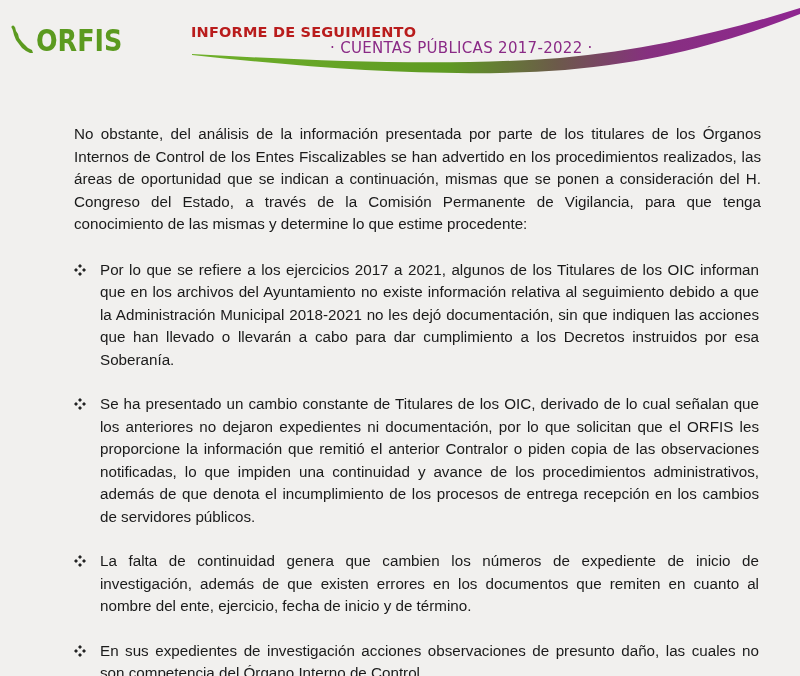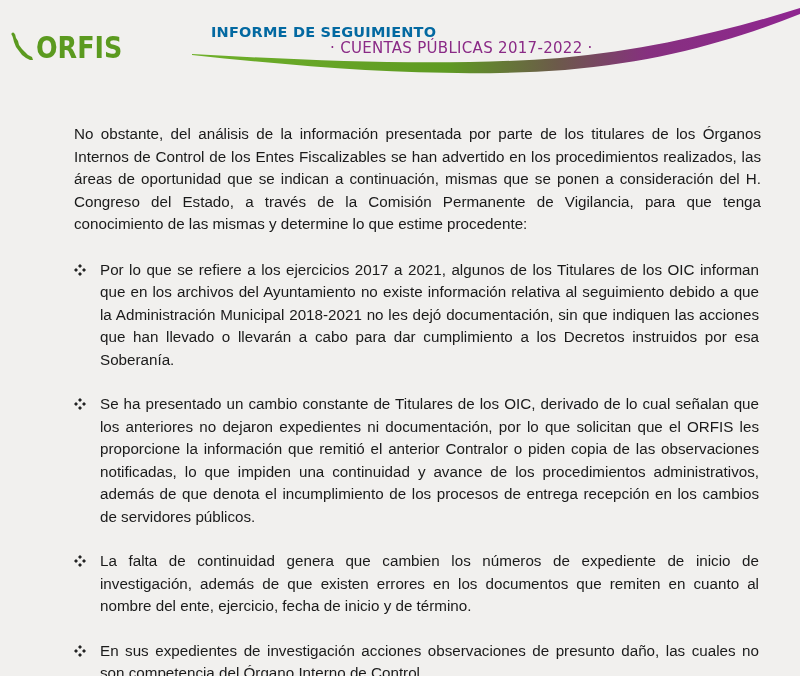--- a/index.html
+++ b/index.html
@@ -15,22 +15,23 @@
     font-family: "Liberation Sans", sans-serif;
     color: #1a1a1a;
   }
   .header {
     position: absolute;
     left: 0; top: 0;
     width: 800px; height: 80px;
   }
   .logo {
     position: absolute;
-    left: 10px; top: 32px;
+    left: 10px; top: 20px;
     display: flex;
+    align-items: center;
     height: 40px;
   }
   .logo-map {
     width: 24px; height: 30px;
     margin-right: 2px;
   }
   .logo-text {
     font-family: "DejaVu Sans", sans-serif;
     font-weight: bold;
     font-size: 31px;
@@ -39,25 +40,24 @@
     transform: scaleX(0.82);
     transform-origin: left center;
     line-height: 1;
   }
   .report-title {
     position: absolute;
     left: 191px; top: 25px;
     font-family: "DejaVu Sans", sans-serif;
     font-weight: bold;
     font-size: 14.5px;
-    color: #0369a1;
+    color: #b91c1c;
     letter-spacing: 0.2px;
     line-height: 1;
     white-space: nowrap;
-    margin-left: 20px;
   }
   .report-subtitle {
     position: absolute;
     left: 330px; top: 41px;
     font-family: "DejaVu Sans", sans-serif;
     font-weight: normal;
     font-size: 15px;
     color: #8a2a86;
     letter-spacing: 0.3px;
     line-height: 1;

